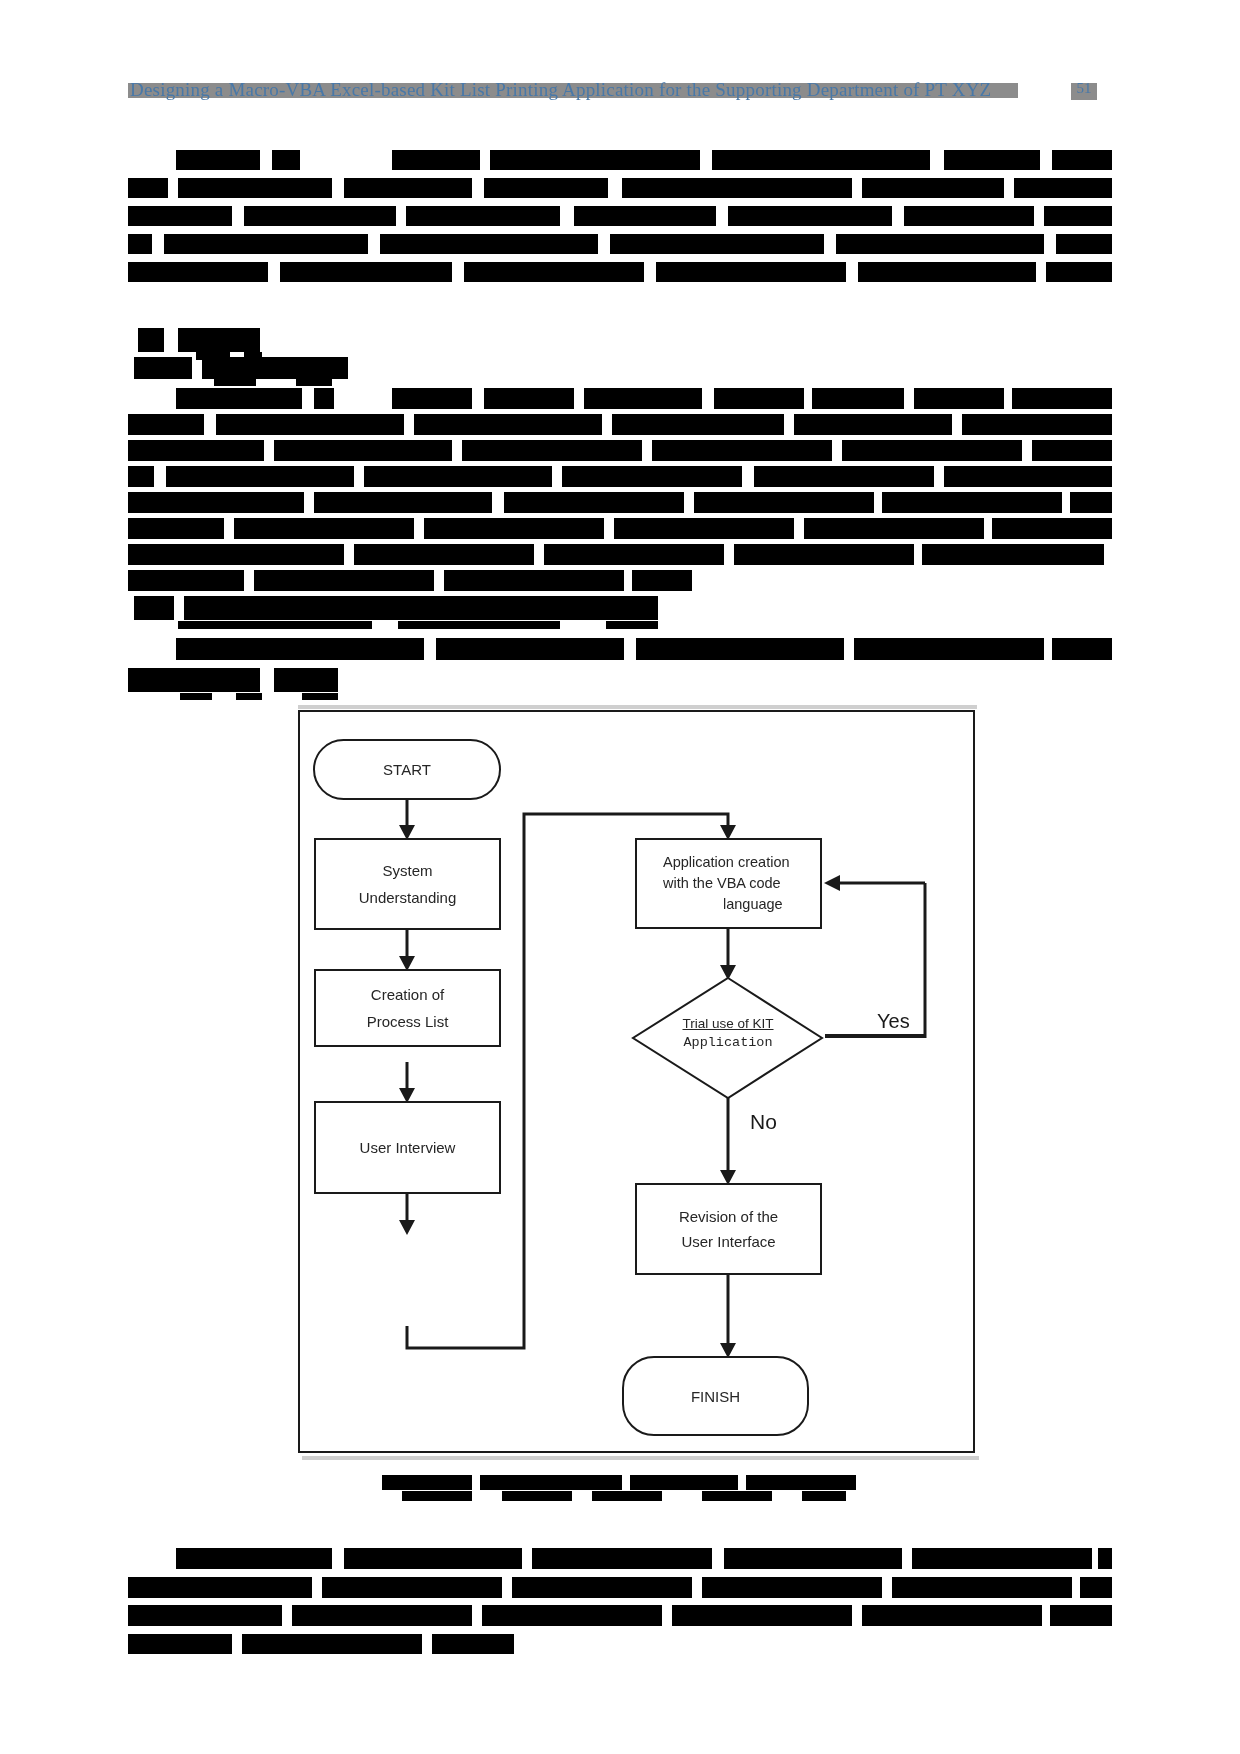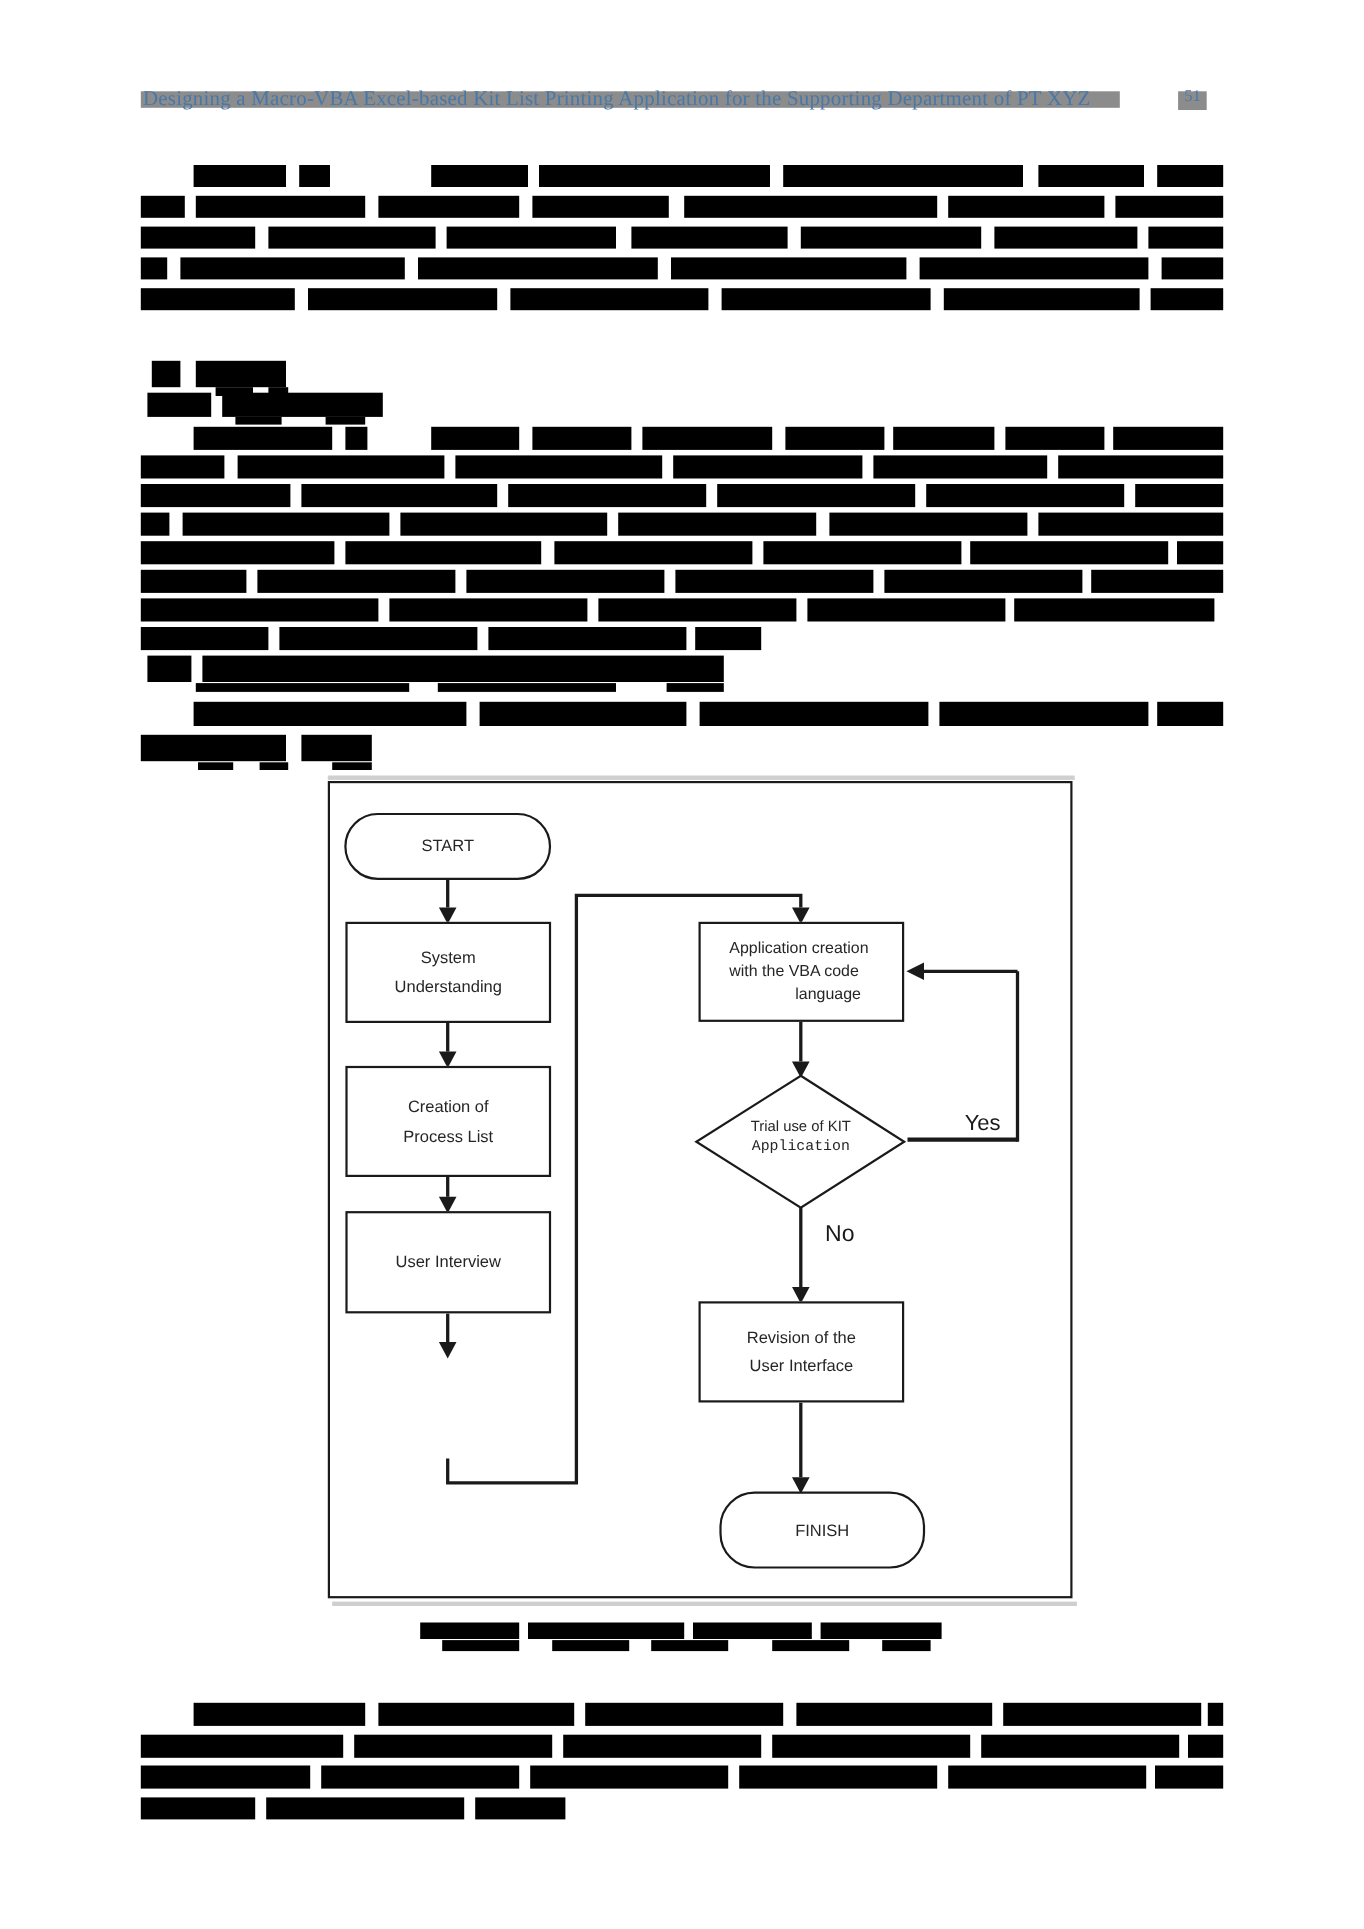--- a/index.html
+++ b/index.html
@@ -225,48 +225,48 @@
 
     <div class="node" style="left:14px;top:126px;width:187px;height:92px;">
       <span class="ln">System</span>
       <span class="ln">Understanding</span>
     </div>
 
     <div class="node oval" style="left:13px;top:27px;width:188px;height:61px;">
       <span class="ln">START</span>
     </div>
 
-    <div class="node" style="left:14px;top:257px;width:187px;height:101px;">
+    <div class="node" style="left:14px;top:257px;width:187px;height:78px;">
       <span class="ln">Creation of</span>
       <span class="ln">Process List</span>
     </div>
 
     <div class="node" style="left:14px;top:389px;width:187px;height:93px;">
       <span class="ln">User Interview</span>
     </div>
 
 
     <div class="node node-b5" style="left:335px;top:126px;width:187px;height:91px;">
       <span class="ln">Application creation</span>
       <span class="ln">with the VBA code</span>
       <span class="ln ln3">language</span>
     </div>
 
     <div class="diamond-text" style="left:338px;top:302px;">
-      <span class="ln" style="display:block;">Trial use of KIT</span>
+      <span class="ln" style="display:block;text-decoration:underline;">Trial use of KIT</span>
       <span class="ln" style="display:block;font-family:Liberation Mono, monospace;">Application</span>
     </div>
 
     <div class="edge-label" style="left:577px;top:298px;">Yes</div>
     <div class="edge-label" style="left:450px;top:398px;font-size:21px;">No</div>
 
     <div class="node" style="left:335px;top:471px;width:187px;height:92px;line-height:25px;">
       <span class="ln">Revision of the</span>
       <span class="ln">User Interface</span>
     </div>
 
-    <div class="node oval" style="left:354px;top:644px;width:187px;height:70px;">
+    <div class="node oval" style="left:322px;top:644px;width:187px;height:80px;">
       <span class="ln">FINISH</span>
     </div>
 
   </div>
 
 </div>
 
 </body></html>

